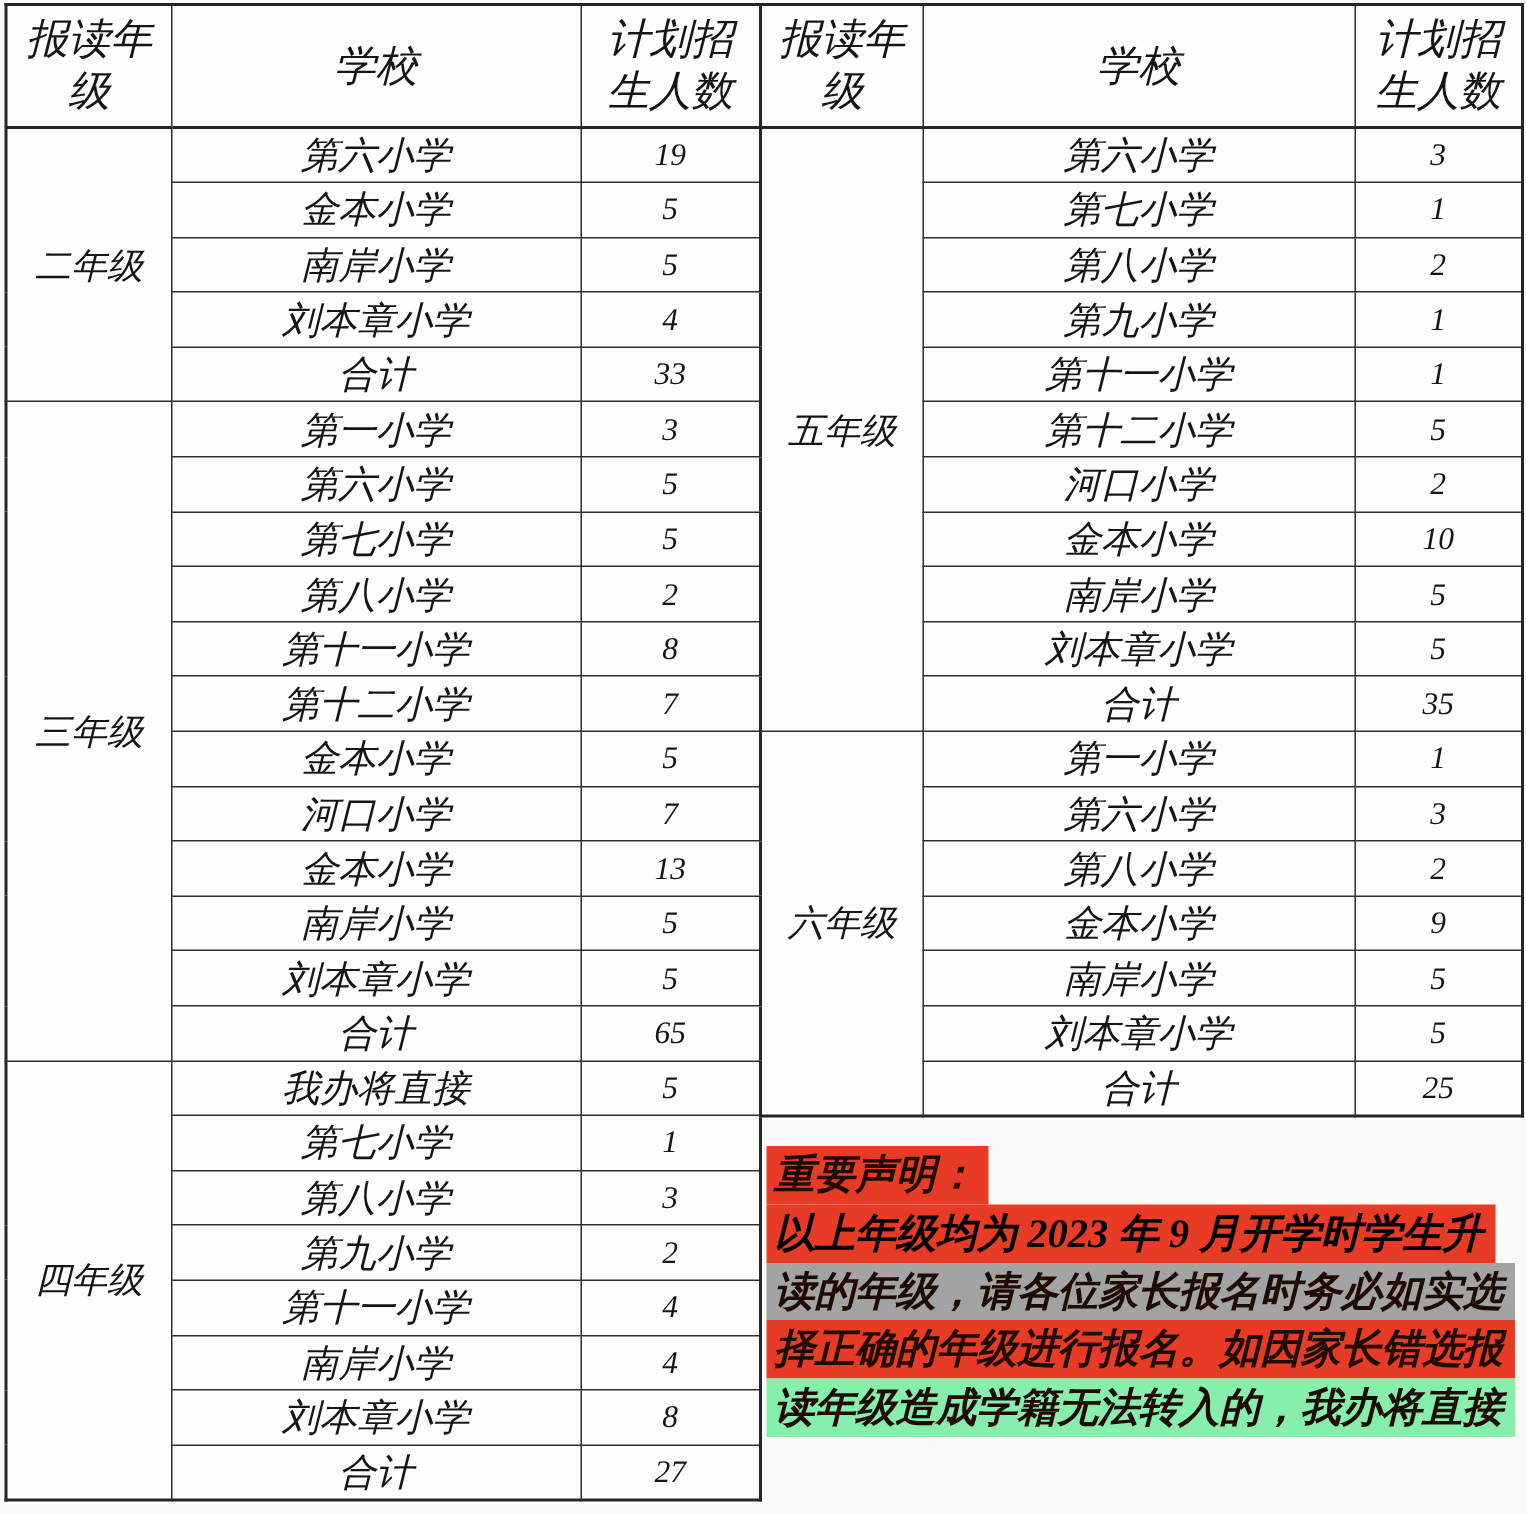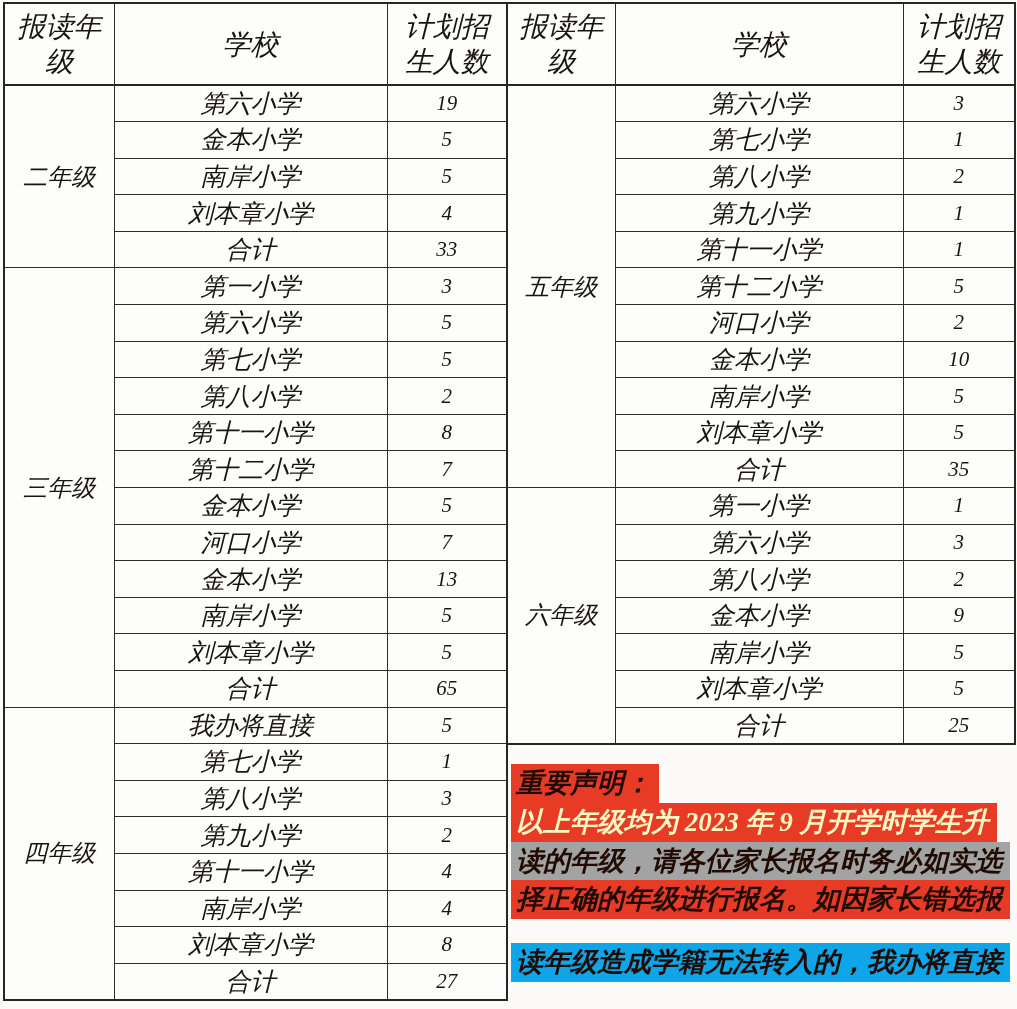--- a/index.html
+++ b/index.html
@@ -273,19 +273,19 @@
         </tr>
         <tr>
           <td class="school-cell">合计</td>
           <td class="count-cell">25</td>
         </tr>
       </tbody>
   </table>
 
   <div id="notice">
     <div class="nline"><span class="hl" style="background: rgb(232, 59, 38); color: rgb(32, 11, 2);">重要声明：</span></div>
-    <div class="nline"><span class="hl" style="background: rgb(232, 59, 38); color: #fef9c3;">以上年级均为 2023 年 9 月开学时学生升</span></div>
+    <div class="nline"><span class="hl" style="background: rgb(232, 59, 38); color: #000000;">以上年级均为 2023 年 9 月开学时学生升</span></div>
     <div class="nline"><span class="hl" style="background: #a3a3a3; color: rgb(32, 11, 2);">读的年级，请各位家长报名时务必如实选</span></div>
     <div class="nline"><span class="hl" style="background: rgb(232, 59, 38); color: rgb(32, 11, 2);">择正确的年级进行报名。如因家长错选报</span></div>
-    <div class="nline"><span class="hl" style="background: #0ea5e9; color: rgb(32, 11, 2); margin-top: 24px;">读年级造成学籍无法转入的，我办将直接</span></div>
+    <div class="nline"><span class="hl" style="background: #86efac; color: rgb(32, 11, 2);">读年级造成学籍无法转入的，我办将直接</span></div>
   </div>
 
 </div>
 
 </body></html>

